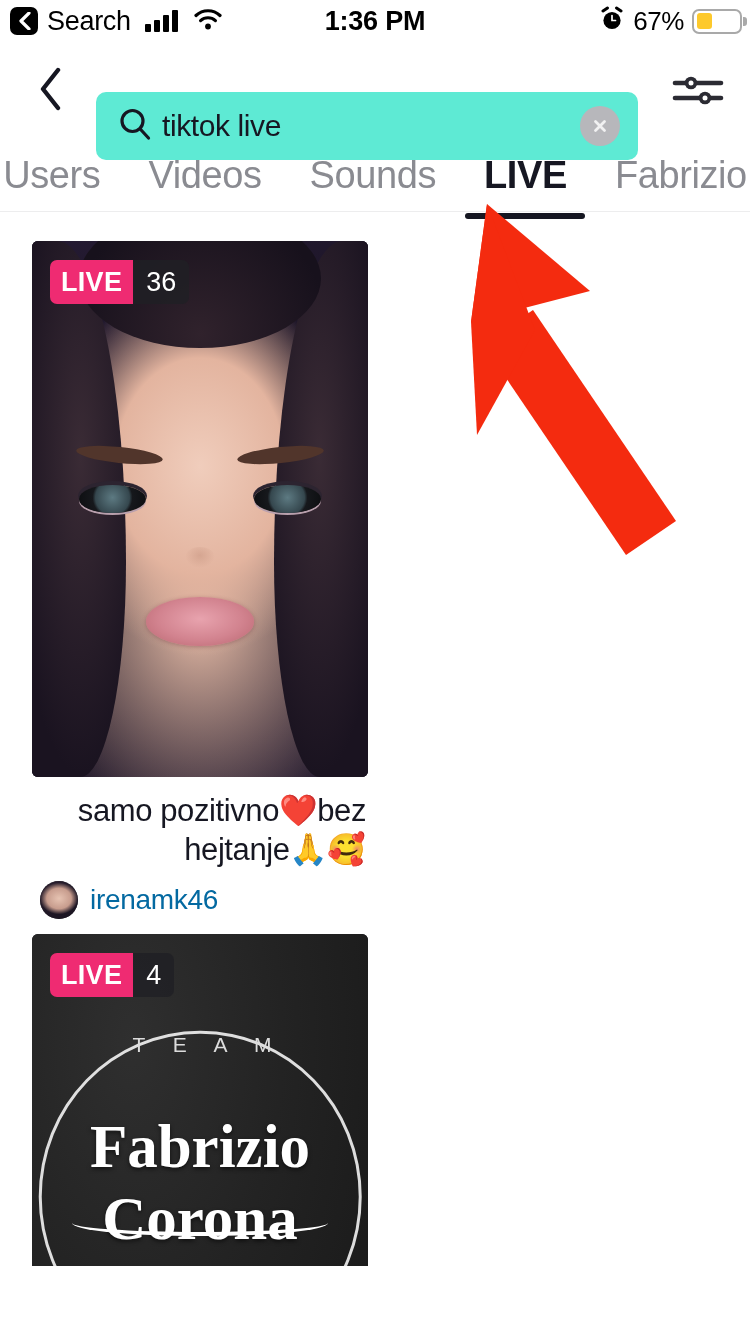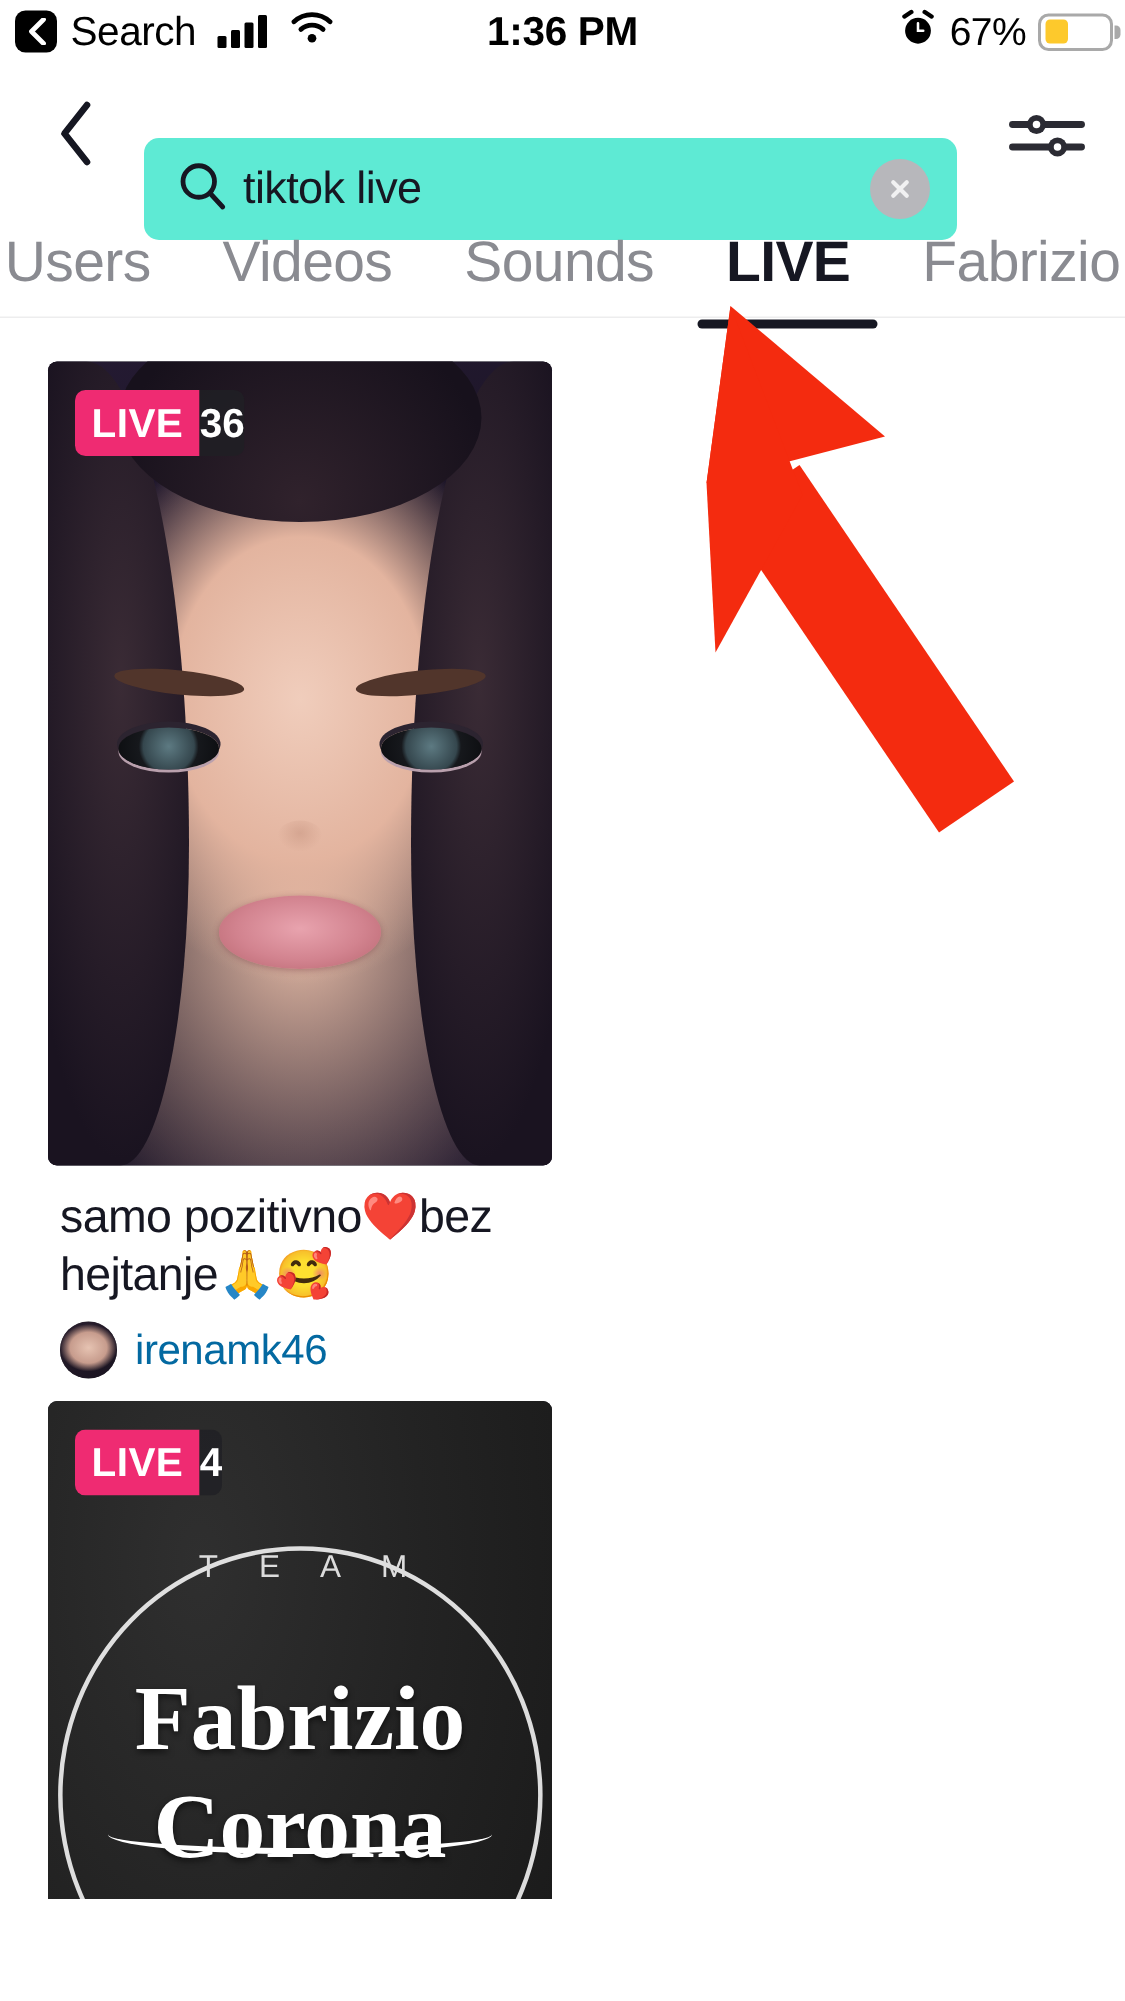--- a/index.html
+++ b/index.html
@@ -105,28 +105,28 @@
 
   .live-badge {
     position:absolute; top:19px; left:18px; display:flex; height:44px;
     border-radius:7px; overflow:hidden; z-index:4; align-items:stretch;
   }
   .live-badge .lv {
     background:#ef2b72; color:#fff; font-size:27px; font-weight:bold;
     letter-spacing:0.3px; display:flex; align-items:center; padding:0 11px;
   }
   .live-badge .cnt {
-    background:rgba(32,32,36,0.82); color:#fff; font-size:27px; font-weight:bold;
-    display:flex; align-items:center; padding:0 0;
+    background:rgba(32,32,36,0.82); color:#fff; font-size:27px; font-weight:normal;
+    display:flex; align-items:center; padding:0 13px;
   }
 
   .meta { padding:14px 2px 0 8px; }
   .caption {
     font-size:31px; line-height:1.26; color:#161722; font-weight:500;
-    letter-spacing:-0.4px; word-break:break-word;
+    letter-spacing:-0.4px; word-break:break-word;text-align:right;
   }
   .userline { display:flex; align-items:center; gap:12px; margin-top:12px; }
   .avatar {
     width:38px; height:38px; border-radius:50%; overflow:hidden; flex:0 0 auto;
     position:relative; background:#555;
   }
   .username { font-size:28px; color:#0369a1; letter-spacing:-0.3px; }
 
   
   .art { position:absolute; inset:0; }

